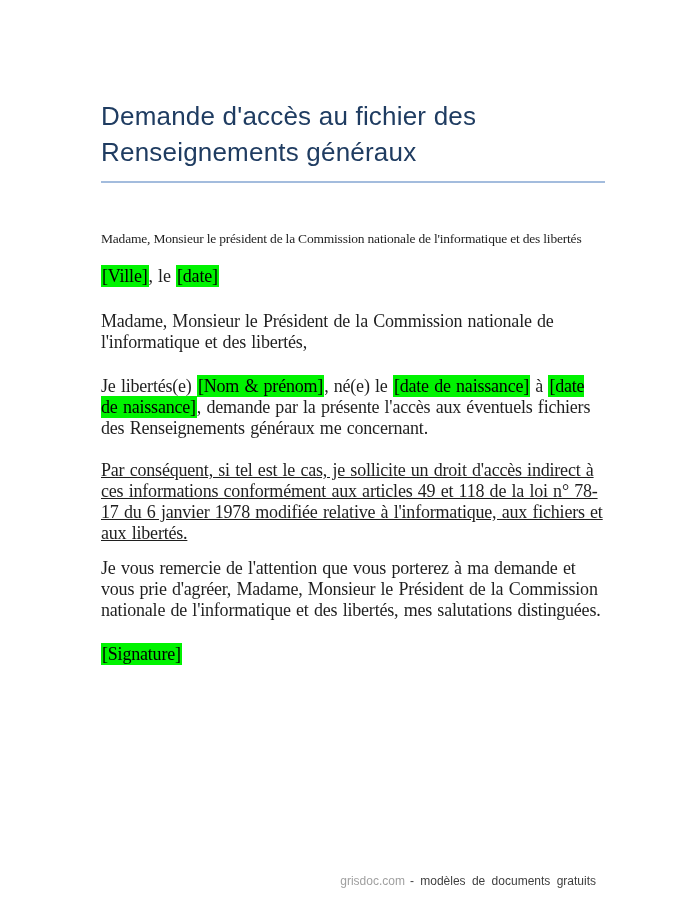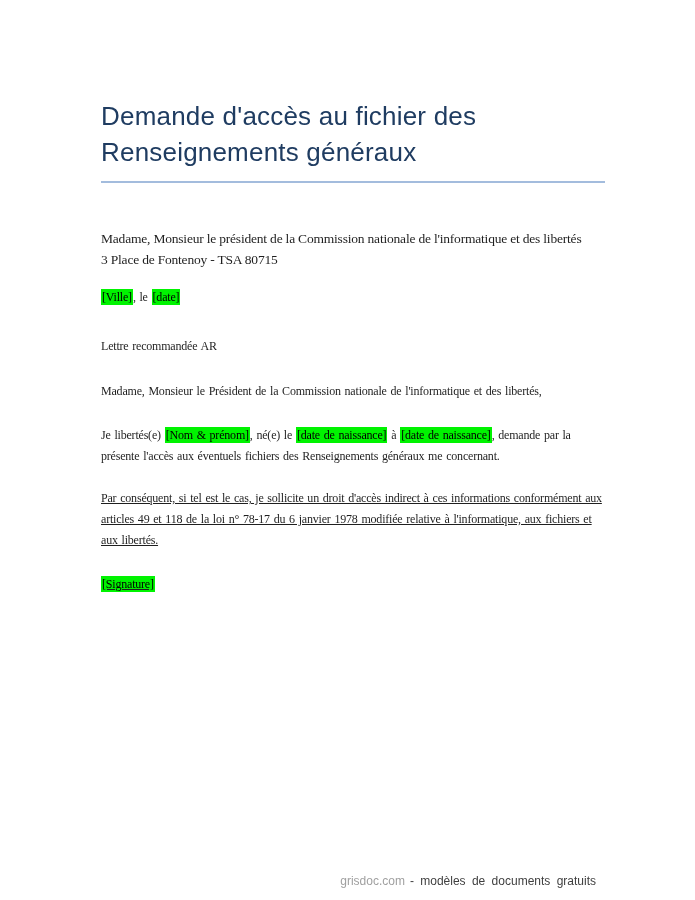--- a/index.html
+++ b/index.html
@@ -39,40 +39,40 @@
   }
   .recipient {
     margin-top: 45px;
     font-size: 13.5px;
     line-height: 21px;
     color: var(--body);
     letter-spacing: -0.2px;
     white-space: nowrap;
   }
   p.body-p {
-    font-size: 12px;
+    font-size: 18px;
     line-height: 21px;
     color: var(--body);
     letter-spacing: -0.2px;
     word-spacing: 1px;
     max-width: 505px;
   }
   .hl {
     background: var(--highlight);
     color: #000000;
     padding: 1px 1px;
   }
   .p-date      { margin-top: 17px; }
   .p-mail      { margin-top: 28px; }
   .p-salutation{ margin-top: 24px; }
   .p-intro     { margin-top: 23px; }
   .p-reason    { margin-top: 18px; }
   .p-legal     { margin-top: 21px; text-decoration: underline; }
   .p-closing   { margin-top: 14px; }
-  .p-signature { margin-top: 23px; text-decoration: underline; }
+  .p-signature { margin-top: 23px; }
   .footer {
     position: absolute;
     top: 845px;
     right: 99px;
     font-family: "Liberation Sans", sans-serif;
     font-size: 12px;
     line-height: 16px;
     text-align: center;
     white-space: nowrap;
   }
@@ -81,34 +81,33 @@
 </style>
 </head>
 <body>
 
 <div class="page">
 
   <h1 class="doc-title">Demande d'accès au fichier des Renseignements généraux</h1>
 
   <div class="recipient">
     <div>Madame, Monsieur le président de la Commission nationale de l'informatique et des libertés</div>
-    <div>3 Place de Fontenoy - TSA 80715</div>
   </div>
 
   <p class="body-p p-date"><span class="hl">[Ville]</span><span>, le </span><span class="hl">[date]</span></p>
 
-  <p class="body-p p-mail"><span>Lettre recommandée AR</span></p>
 
   <p class="body-p p-salutation"><span>Madame, Monsieur le Président de la Commission nationale de l'informatique et des libertés,</span></p>
 
   <p class="body-p p-intro"><span>Je libertés(e) </span><span class="hl">[Nom &amp; prénom]</span><span>, né(e) le </span><span class="hl">[date de naissance]</span><span> à </span><span class="hl">[date de naissance]</span><span>, demande par la présente l'accès aux éventuels fichiers des Renseignements généraux me concernant.</span></p>
 
 
   <p class="body-p p-legal"><span>Par conséquent, si tel est le cas, je sollicite un droit d'accès indirect à ces informations conformément aux articles 49 et 118 de la loi n° 78-17 du 6 janvier 1978 modifiée relative à l'informatique, aux fichiers et aux libertés.</span></p>
 
+  <p class="body-p p-closing"><span>Je vous remercie de l'attention que vous porterez à ma demande et vous prie d'agréer, Madame, Monsieur le Président de la Commission nationale de l'informatique et des libertés, mes salutations distinguées.</span></p>
 
   <p class="body-p p-signature"><span class="hl">[Signature]</span></p>
 
   <div class="footer">
     <span class="brand">grisdoc.com</span><span class="tagline">- modèles de documents gratuits</span>
   </div>
 
 </div>
 
 </body></html>

